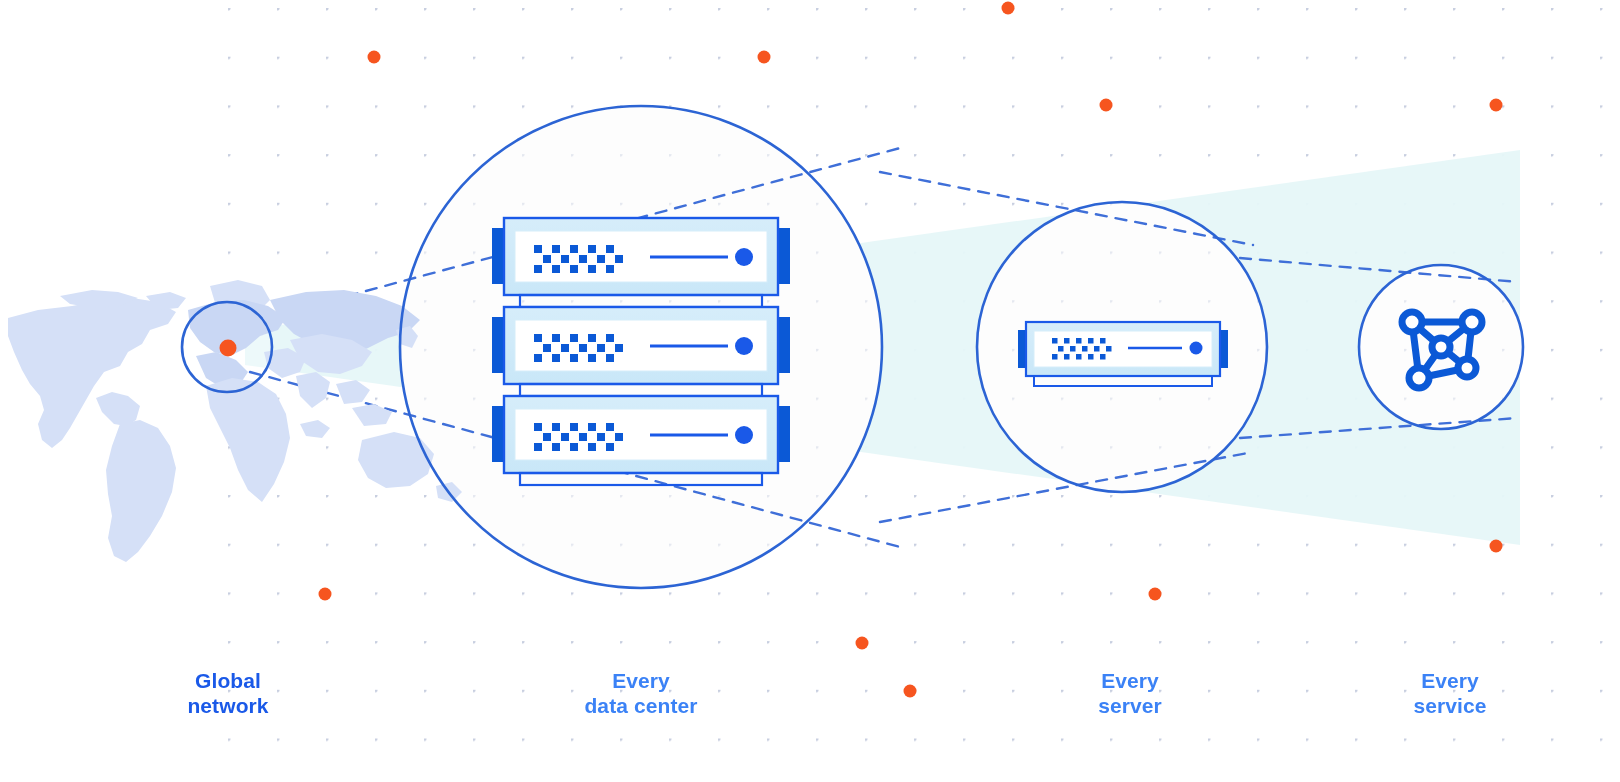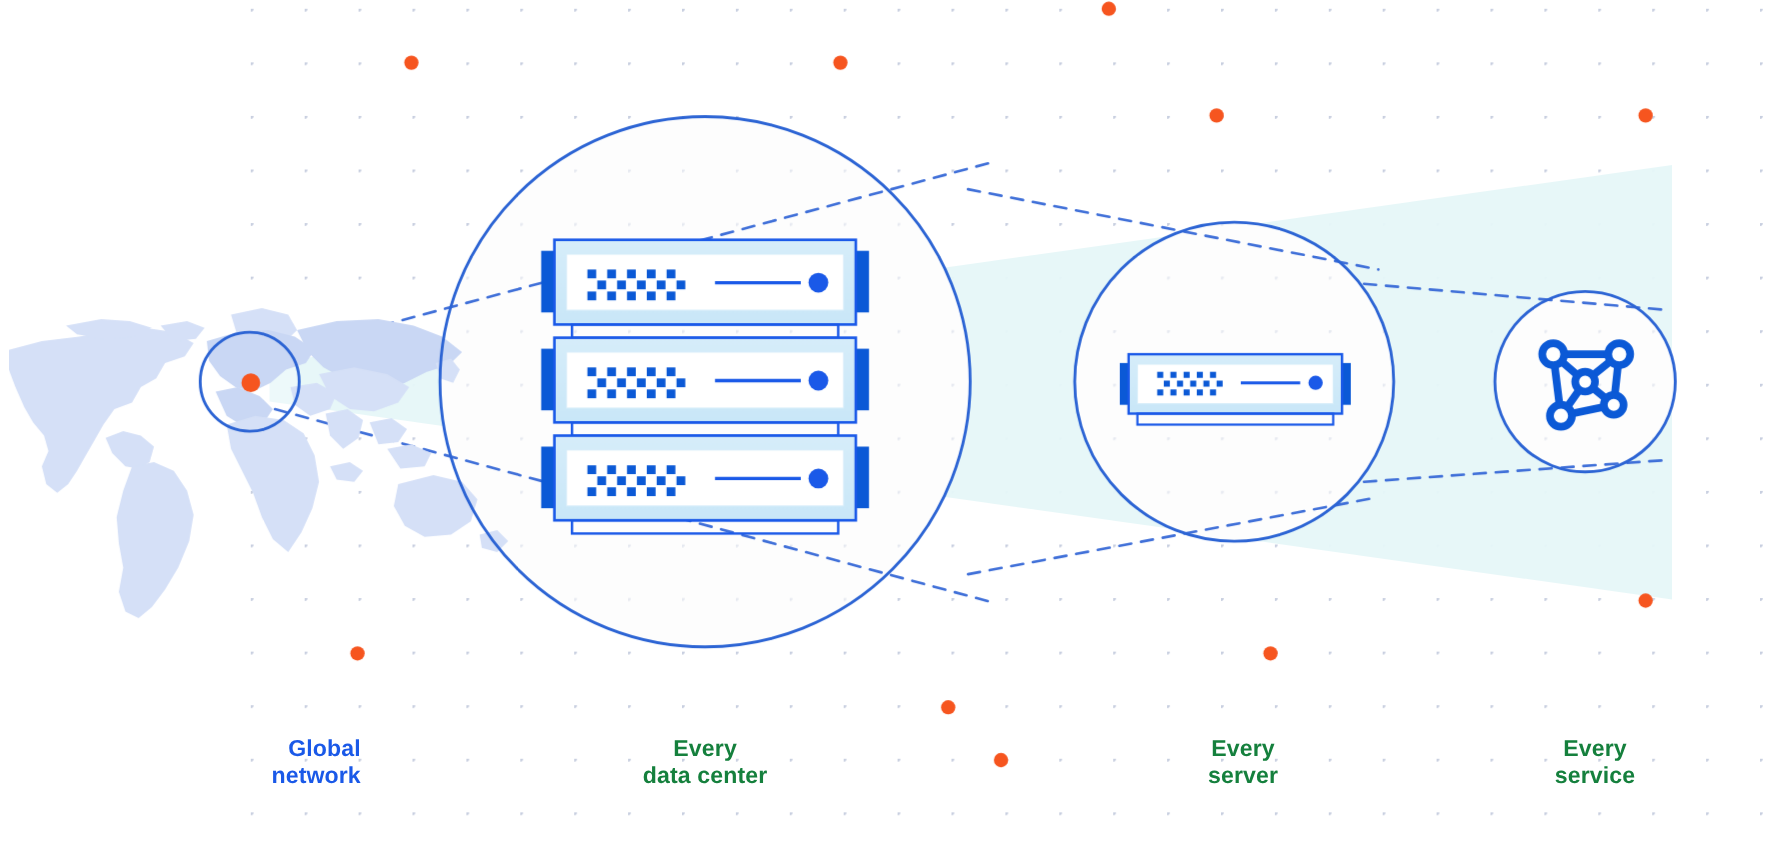--- a/index.html
+++ b/index.html
@@ -20,21 +20,21 @@
     width:1620px;
     height:782px;
     display:block;
   }
   .label{
     position:absolute;
     text-align:center;
     font-size:21px;
     line-height:25px;
     font-weight:700;
-    color:#15803d;
+    color:#3b82f6;
     white-space:pre-line;
     letter-spacing:.1px;
     user-select:none;
   }
   .label.accent{color:#1a59e8;}
 </style>
 </head>
 <body>
 
 <div id="stage">
@@ -283,21 +283,21 @@
       <circle cx="1106" cy="105" r="6.5"></circle>
       <circle cx="1496" cy="105" r="6.5"></circle>
       <circle cx="1496" cy="546" r="6.5"></circle>
       <circle cx="325" cy="594" r="6.5"></circle>
       <circle cx="1155" cy="594" r="6.5"></circle>
       <circle cx="862" cy="643" r="6.5"></circle>
       <circle cx="910" cy="691" r="6.5"></circle>
     </g>
   </svg>
 
-  <div class="label accent" style="left:128px;top:668px;width:200px;text-align:right;">Global
+  <div class="label accent" style="left:128px;top:668px;width:200px;">Global
 network</div>
 
   <div class="label" style="left:511px;top:668px;width:260px;">Every
 data center</div>
 
   <div class="label" style="left:1020px;top:668px;width:220px;">Every
 server</div>
 
   <div class="label" style="left:1340px;top:668px;width:220px;">Every
 service</div>

